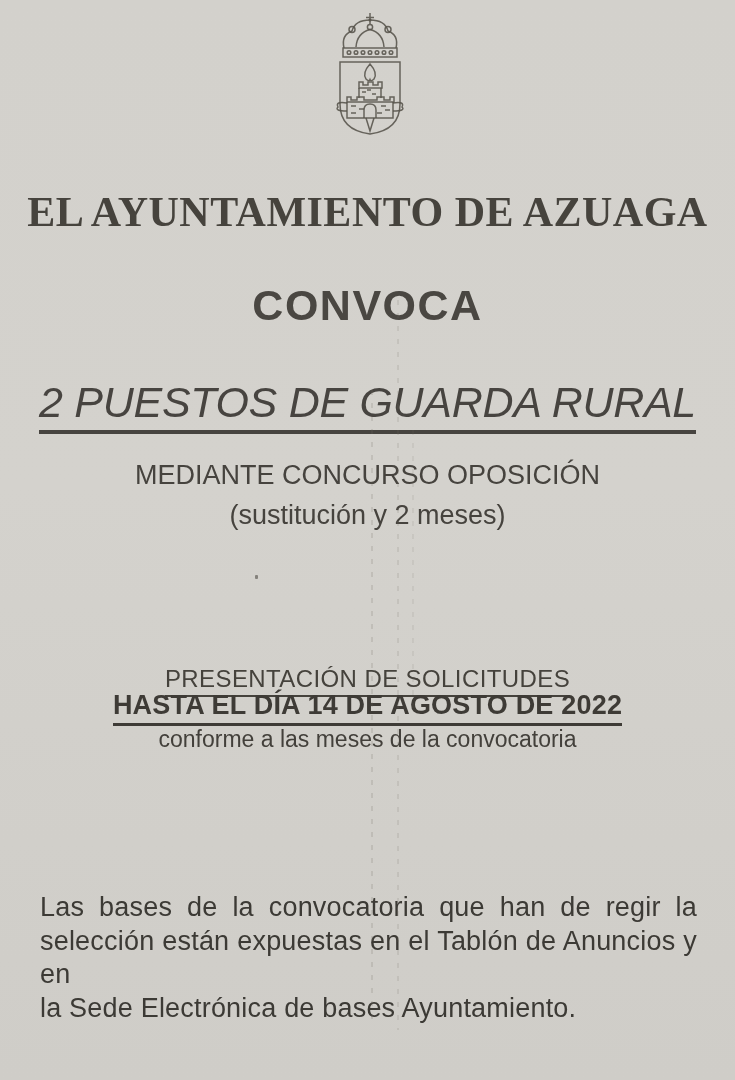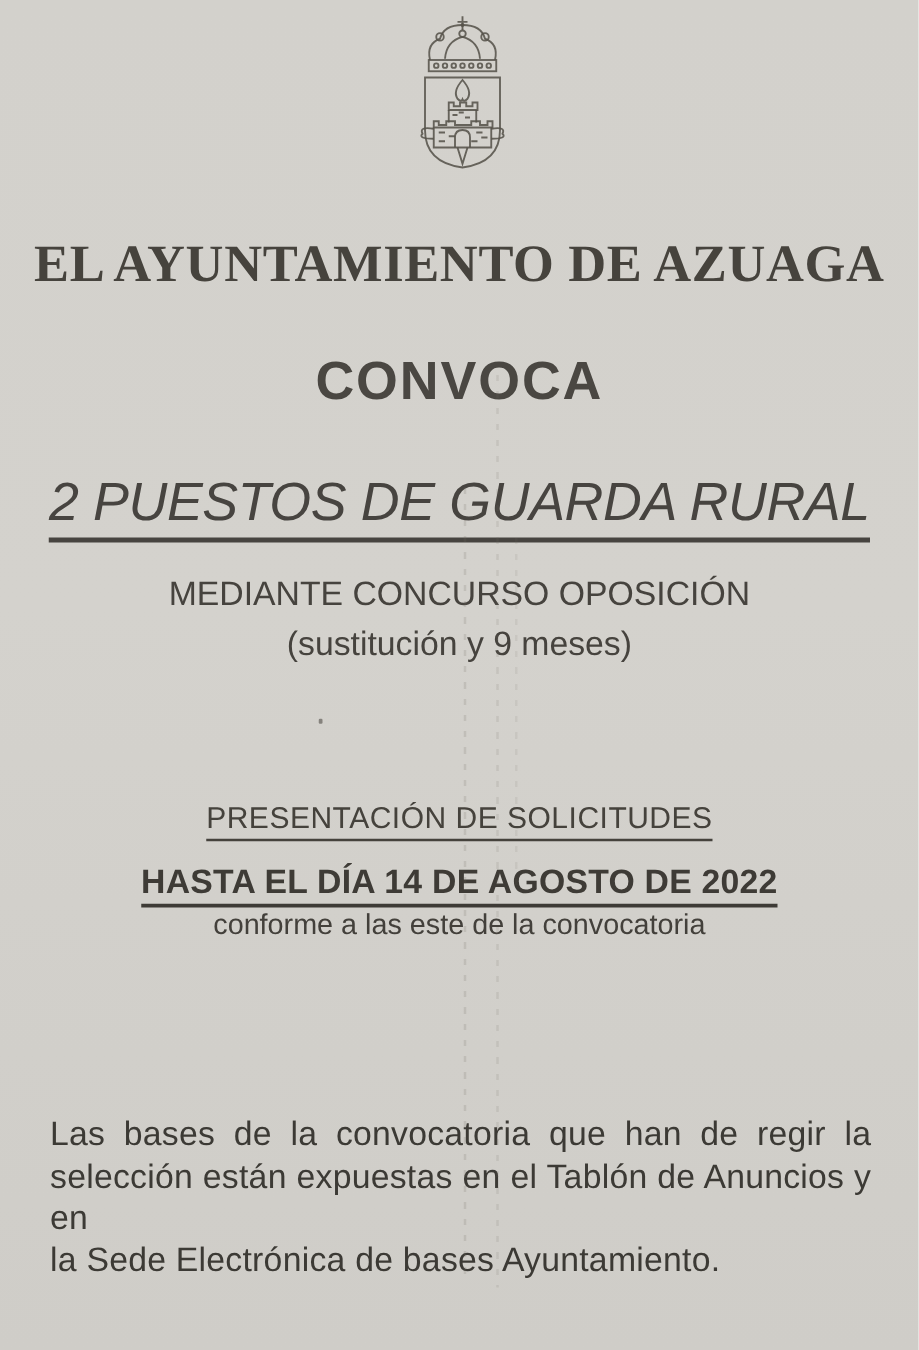--- a/index.html
+++ b/index.html
@@ -18,21 +18,21 @@
   .org-title{
     top:188px;
     font-family:"Liberation Serif","DejaVu Serif",serif;
     font-weight:bold;font-size:42px;letter-spacing:.5px;color:#46433d;
   }
   .convoca{top:281px;font-size:43px;letter-spacing:1.5px;color:#4a4742;font-weight:bold;}
   .headline{top:378px;font-size:43px;letter-spacing:-.3px;color:#474440;font-style:italic;}
   .headline span{display:inline-block;border-bottom:4px solid #474440;padding-bottom:3px;}
   .conditions{top:455px;font-size:27px;line-height:40px;color:#46433e;}
   .section-heading{top:641px;font-size:24px;letter-spacing:.4px;}
-  .section-heading span{display:inline-block;border-bottom:2px solid #45423c;padding-bottom:2px;}
+  .section-heading span{display:inline-block;border-bottom:2px solid #45423c;padding-bottom:2px;margin-top:24px;}
   .deadline{top:690px;font-size:27px;font-weight:bold;letter-spacing:.2px;color:#3e3b36;}
   .deadline span{display:inline-block;border-bottom:3px solid #3e3b36;padding-bottom:2px;}
   .note{top:726px;font-size:23px;color:#43403b;}
   .body-par{
     position:absolute;left:40px;top:891px;width:657px;
     font-size:27px;line-height:33.5px;color:#3c3a35;letter-spacing:.2px;
   }
   .body-par .just{text-align:justify;text-align-last:justify;}
   .body-par .last{text-align:left;}
   .streak{position:absolute;width:2px;
@@ -97,30 +97,30 @@
   <div class="center org-title">EL AYUNTAMIENTO DE AZUAGA</div>
 
   <div class="center convoca">CONVOCA</div>
 
   <div class="center headline">
     <span>2 PUESTOS DE GUARDA RURAL</span>
   </div>
 
   <div class="center conditions">
     <div>MEDIANTE CONCURSO OPOSICIÓN</div>
-    <div>(sustitución y 9 meses)</div>
+    <div>(sustitución y 2 meses)</div>
   </div>
 
   <div class="center section-heading">
     <span>PRESENTACIÓN DE SOLICITUDES</span>
   </div>
   <div class="center deadline">
     <span>HASTA EL DÍA 14 DE AGOSTO DE 2022</span>
   </div>
-  <div class="center note">conforme a las este de la convocatoria</div>
+  <div class="center note">conforme a las meses de la convocatoria</div>
 
   <div class="body-par">
     <div class="just">Las bases de la convocatoria que han de regir la</div>
     <div class="just">selección están expuestas en el Tablón de Anuncios y en</div>
     <div class="last">la Sede Electrónica de bases Ayuntamiento.</div>
   </div>
 
   <div class="streak s1"></div>
   <div class="streak s2"></div>
   <div class="streak s3"></div>

